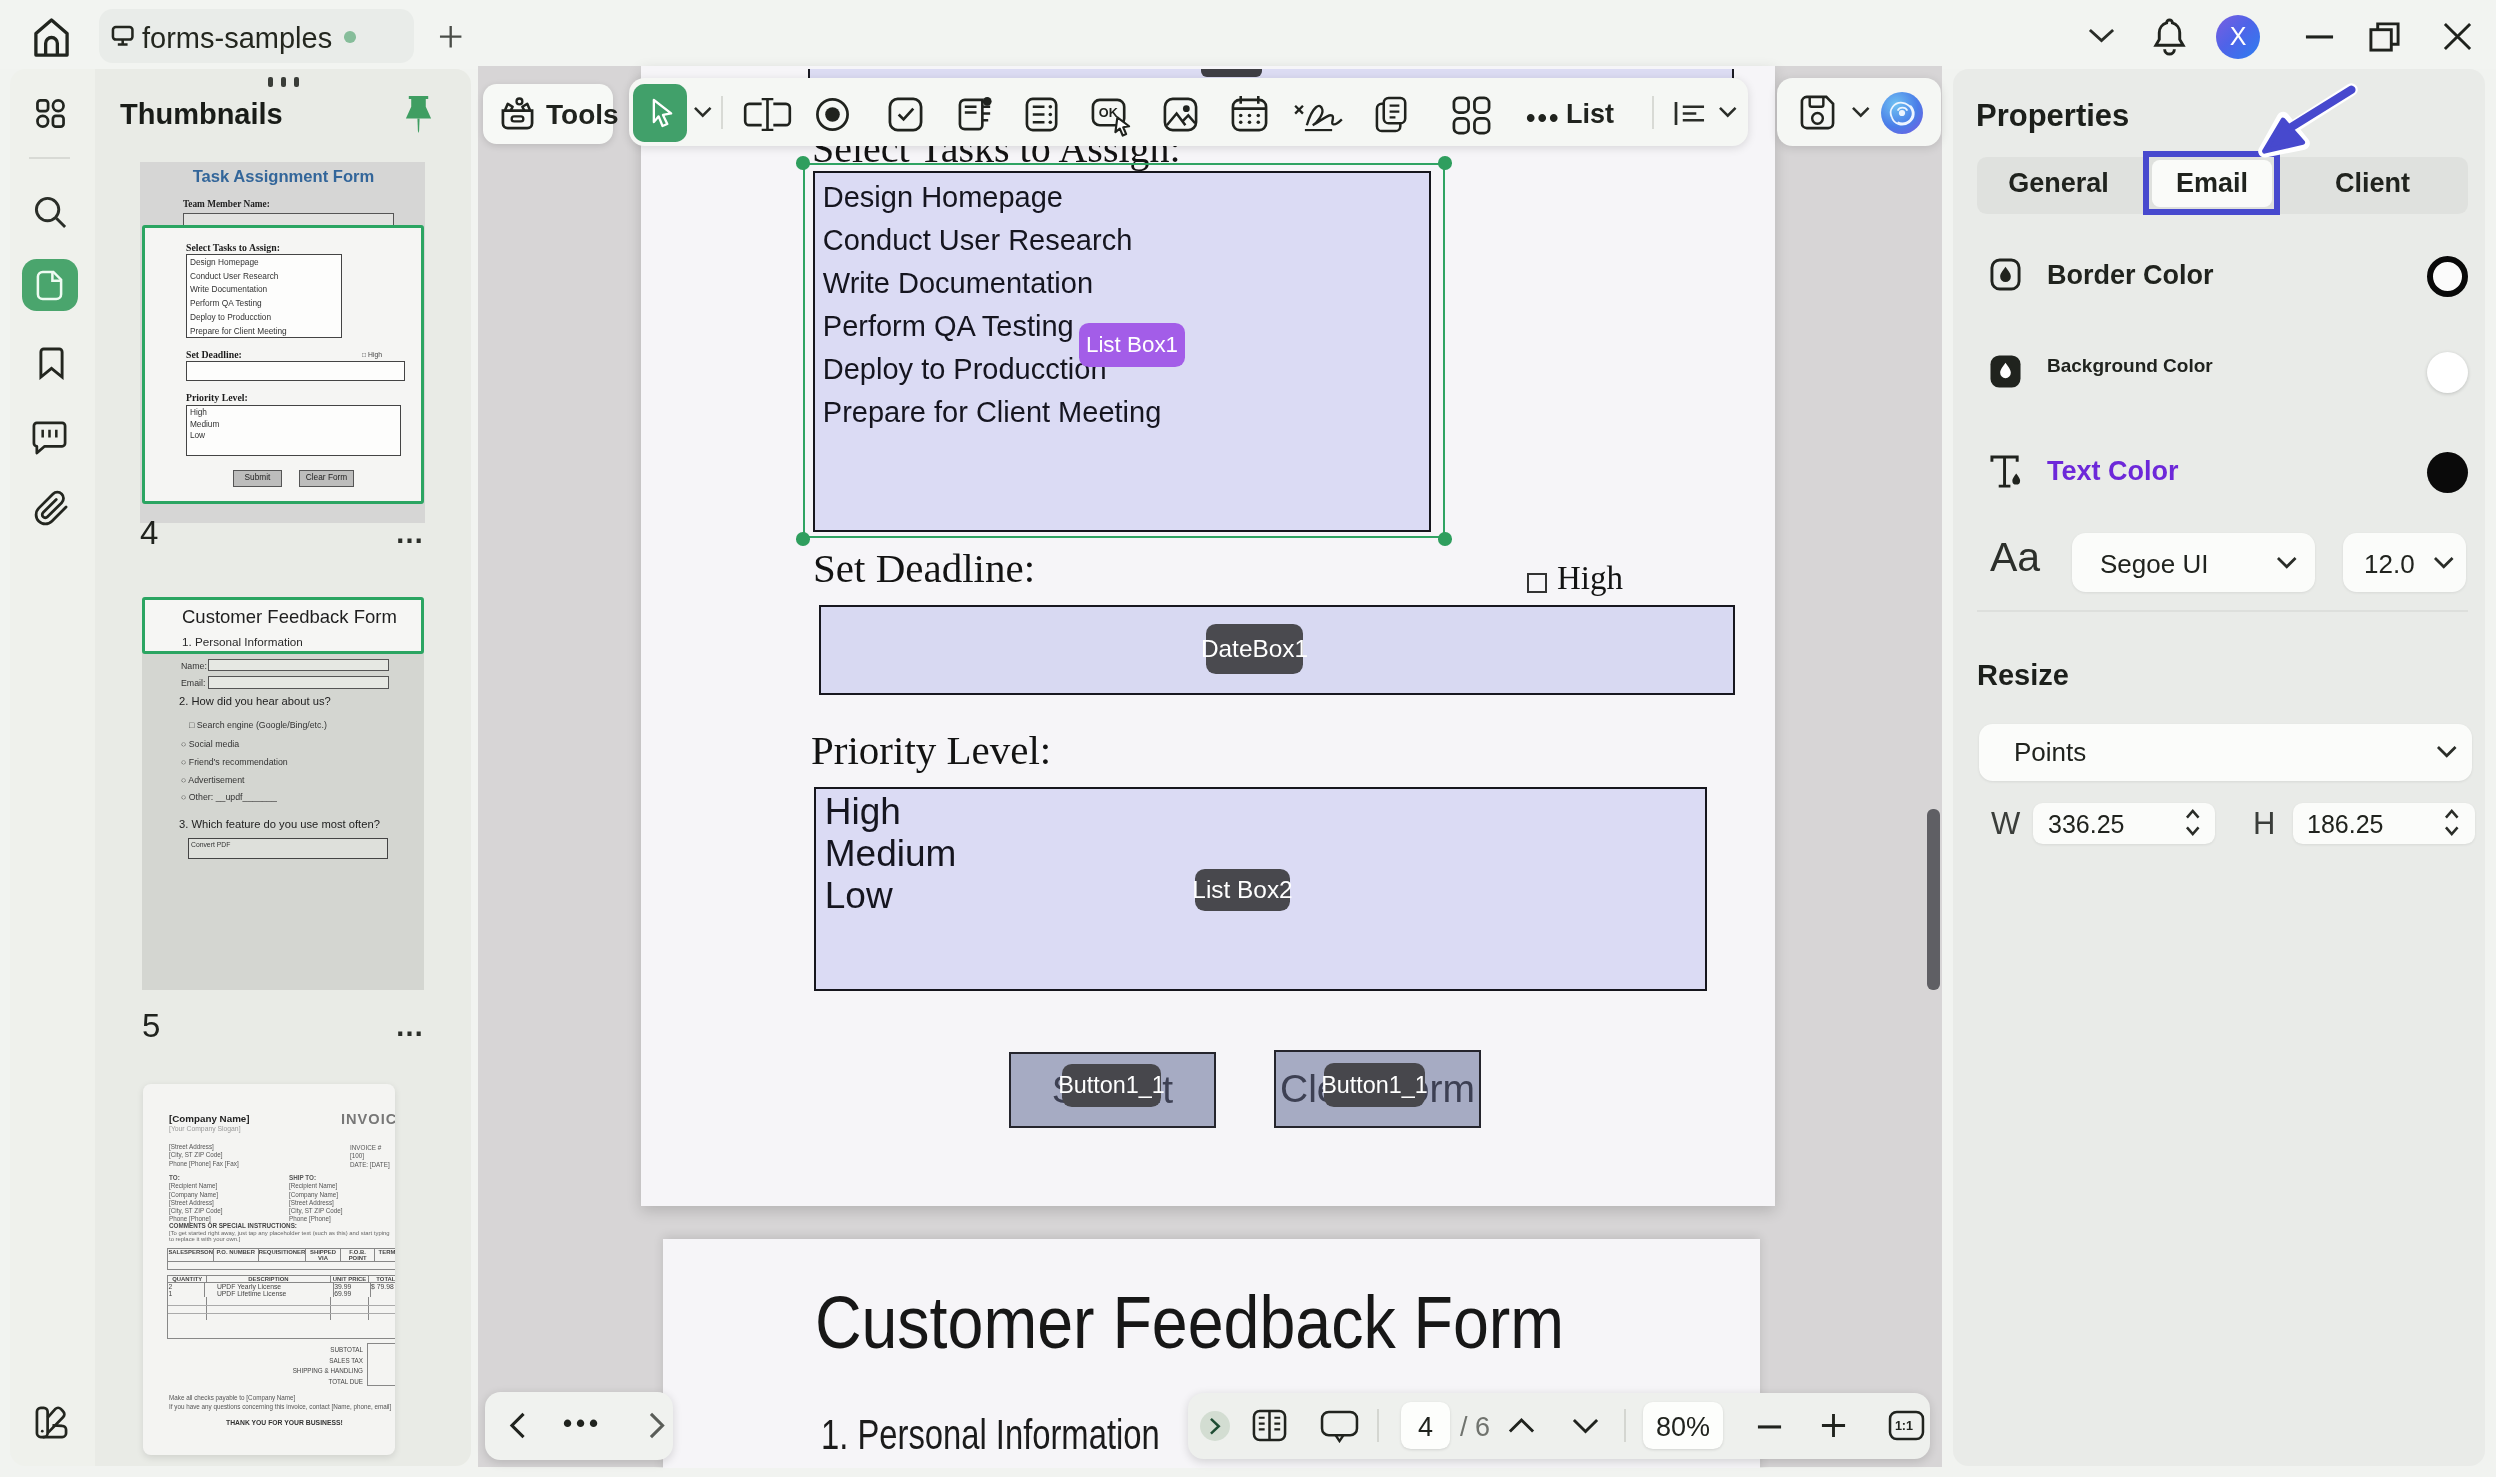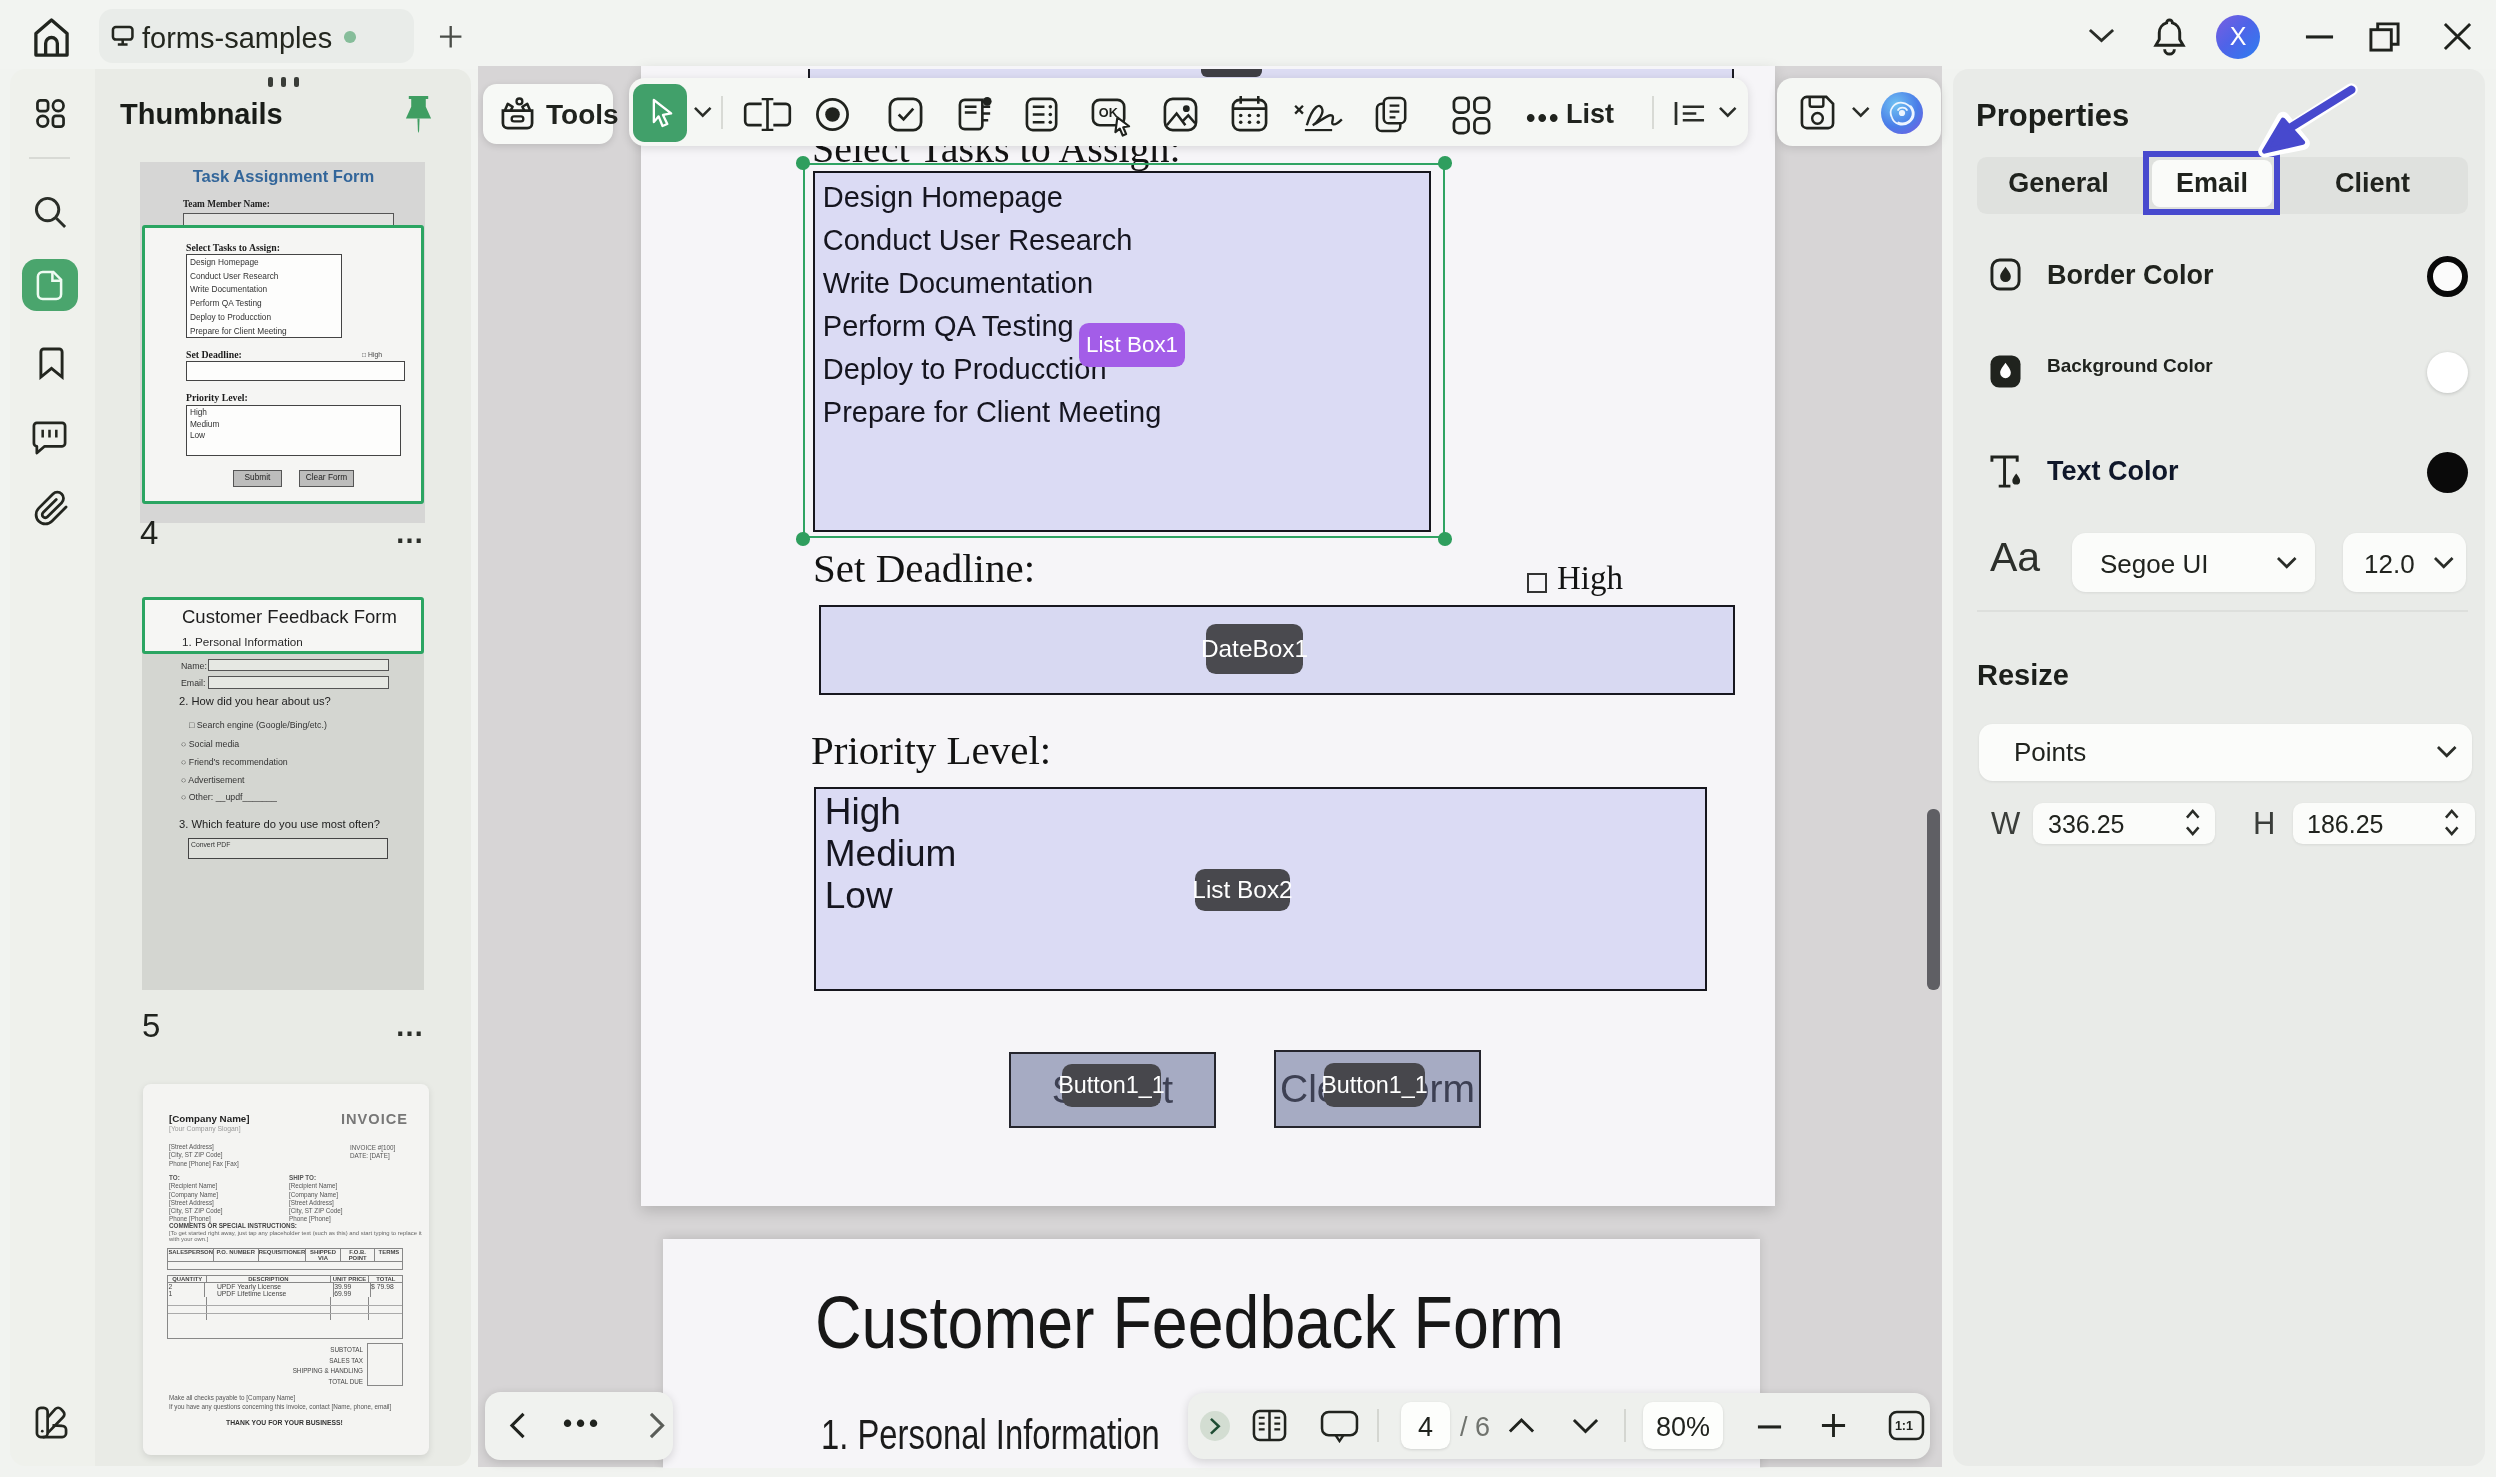--- a/index.html
+++ b/index.html
@@ -129,21 +129,21 @@
   <div class="abs" style="left:39px;top:87px;">○ Social media</div>
   <div class="abs" style="left:39px;top:105px;">○ Friend's recommendation</div>
   <div class="abs" style="left:39px;top:123px;">○ Advertisement</div>
   <div class="abs" style="left:39px;top:140px;">○ Other: __updf_______</div>
   <div class="abs" style="left:37px;top:166px;font-size:11.2px;color:#222;">3. Which feature do you use most often?</div>
   <div class="abs" style="left:46px;top:186px;width:200px;height:20.5px;border:1.4px solid #444;background:#dee0db;font-size:6.8px;color:#333;padding:2px;">Convert PDF</div>
 </div>
 <div class="abs" style="left:142px;top:1007px;font-size:33px;color:#20231e;">5</div>
 <div class="abs" style="left:395px;top:1010px;font-size:29px;letter-spacing:2px;color:#2a2d28;font-weight:bold;">…</div>
 
-<div class="abs" style="left:143px;top:1084px;width:286px;height:371px;background:#f4f4f2;border-radius:7.8px;box-shadow:0 2.9px 7.8px rgba(0,0,0,0.10);overflow:hidden;">
+<div class="abs" style="left:143px;top:1084px;width:252px;height:371px;background:#f4f4f2;border-radius:7.8px;box-shadow:0 2.9px 7.8px rgba(0,0,0,0.10);overflow:hidden;">
   <div class="abs" style="left:26px;top:29px;font-size:9.8px;font-weight:bold;color:#222;">[Company Name]</div>
   <div class="abs" style="left:26px;top:41px;font-size:6.8px;color:#999;">[Your Company Slogan]</div>
   <div class="abs" style="left:198px;top:27px;font-size:14.6px;font-weight:bold;color:#777;letter-spacing:1px;">INVOICE</div>
   <div class="abs" style="left:26px;top:59px;font-size:6.3px;color:#555;line-height:8.3px;">[Street Address]<br>[City, ST ZIP Code]<br>Phone [Phone] Fax [Fax]</div>
   <div class="abs" style="left:207px;top:60px;font-size:6.3px;color:#555;line-height:8.3px;">INVOICE #[100]<br>DATE: [DATE]</div>
   <div class="abs" style="left:26px;top:90px;font-size:6.3px;color:#555;line-height:8.3px;"><b>TO:</b><br>[Recipient Name]<br>[Company Name]<br>[Street Address]<br>[City, ST ZIP Code]<br>Phone [Phone]</div>
   <div class="abs" style="left:146px;top:90px;font-size:6.3px;color:#555;line-height:8.3px;"><b>SHIP TO:</b><br>[Recipient Name]<br>[Company Name]<br>[Street Address]<br>[City, ST ZIP Code]<br>Phone [Phone]</div>
   <div class="abs" style="left:26px;top:138px;font-size:6.3px;color:#444;"><b>COMMENTS OR SPECIAL INSTRUCTIONS:</b></div>
   <div class="abs" style="left:26px;top:146px;font-size:5.9px;color:#666;">[To get started right away, just tap any placeholder text (such as this) and start typing to replace it with your own.]</div>
   <div class="abs" style="left:24.4px;top:164px;width:236px;height:21.5px;border:0.8px solid #888;font-size:5.9px;color:#444;">
@@ -263,21 +263,21 @@
 <svg class="abs" style="left:1990px;top:355px" width="31" height="33" viewBox="0 0 32 34">
   <rect x="0.5" y="0.5" width="31" height="33" rx="9" fill="#20231e"></rect>
   <path d="M16 8 c3.6 5 5.5 7.6 5.5 10.4 a5.5 5.5 0 0 1 -11 0 C10.5 15.6 12.4 13 16 8 z" fill="#fff"></path>
 </svg>
 <div class="abs" style="left:2047px;top:355px;font-size:19px;font-weight:bold;color:#20231e;">Background Color</div>
 <div class="abs" style="left:2427px;top:352px;width:41px;height:41px;border-radius:50%;background:#ffffff;box-shadow:0 1px 3.9px rgba(0,0,0,0.18);"></div>
 <svg class="abs" style="left:1989px;top:454px" width="35" height="35" viewBox="0 0 36 36">
   <path d="M3 8 V3 H29 V8 M16 3 V33 M10 33 H22" fill="none" stroke="#20231e" stroke-width="3"></path>
   <path d="M28 20 c2.6 3.6 4 5.4 4 7.4 a4 4 0 0 1 -8 0 C24 25.4 25.4 23.6 28 20 z" fill="#20231e"></path>
 </svg>
-<div class="abs" style="left:2047px;top:456px;font-size:27px;font-weight:bold;color:#0f172a;">Text Color</div>
+<div class="abs" style="left:2047px;top:456px;font-size:27px;font-weight:bold;color:#6d28d9;">Text Color</div>
 <div class="abs" style="left:2427px;top:452px;width:41px;height:41px;border-radius:50%;background:#0a0a0a;"></div>
 
 <div class="abs" style="left:1990px;top:534px;font-size:41px;color:#2c2f2b;">Aa</div>
 <div class="abs" style="left:2072px;top:533px;width:243px;height:59px;background:#fbfcfa;border-radius:13.7px;box-shadow:0 1px 2.9px rgba(0,0,0,0.08);"></div>
 <div class="abs" style="left:2100px;top:549px;font-size:26px;color:#20231e;">Segoe UI</div>
 <svg class="abs" style="left:2276px;top:556px" width="21.5" height="13.7" viewBox="0 0 22 14">
     <path d="M2 2 L11 11 L20 2" fill="none" stroke="#2a2d28" stroke-width="2.8"></path>
   </svg>
 <div class="abs" style="left:2343px;top:533px;width:123px;height:59px;background:#fbfcfa;border-radius:13.7px;box-shadow:0 1px 2.9px rgba(0,0,0,0.08);"></div>
 <div class="abs" style="left:2364px;top:549px;font-size:26px;color:#20231e;">12.0</div>

